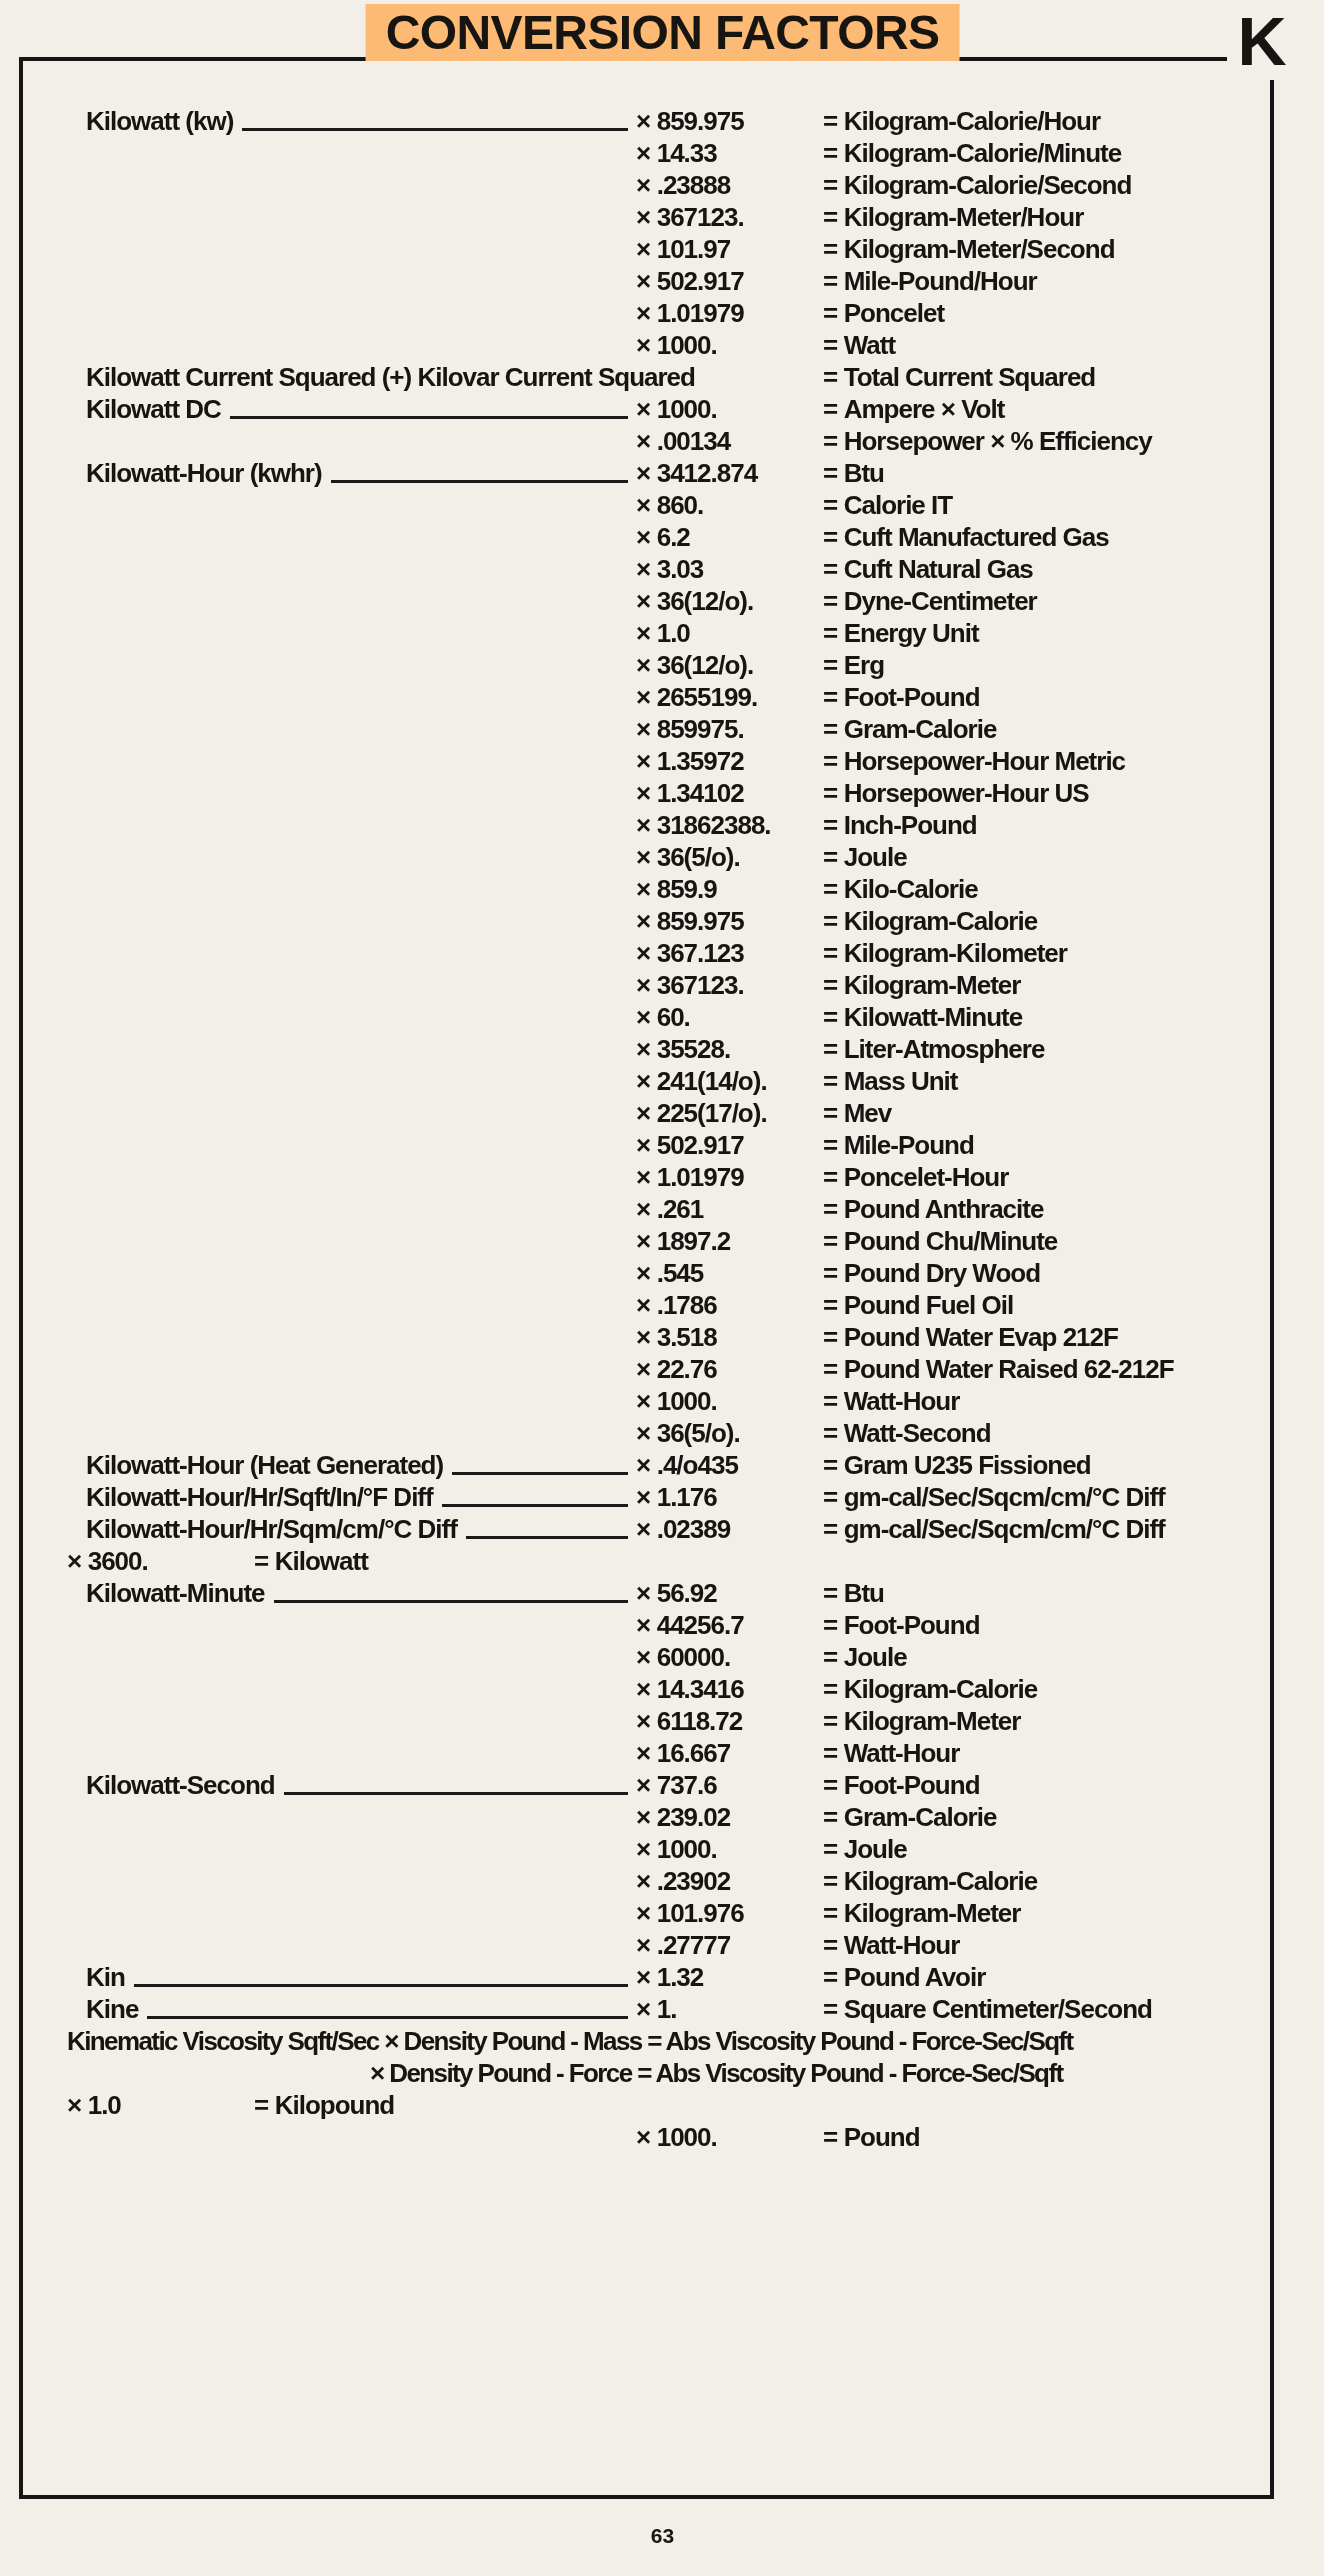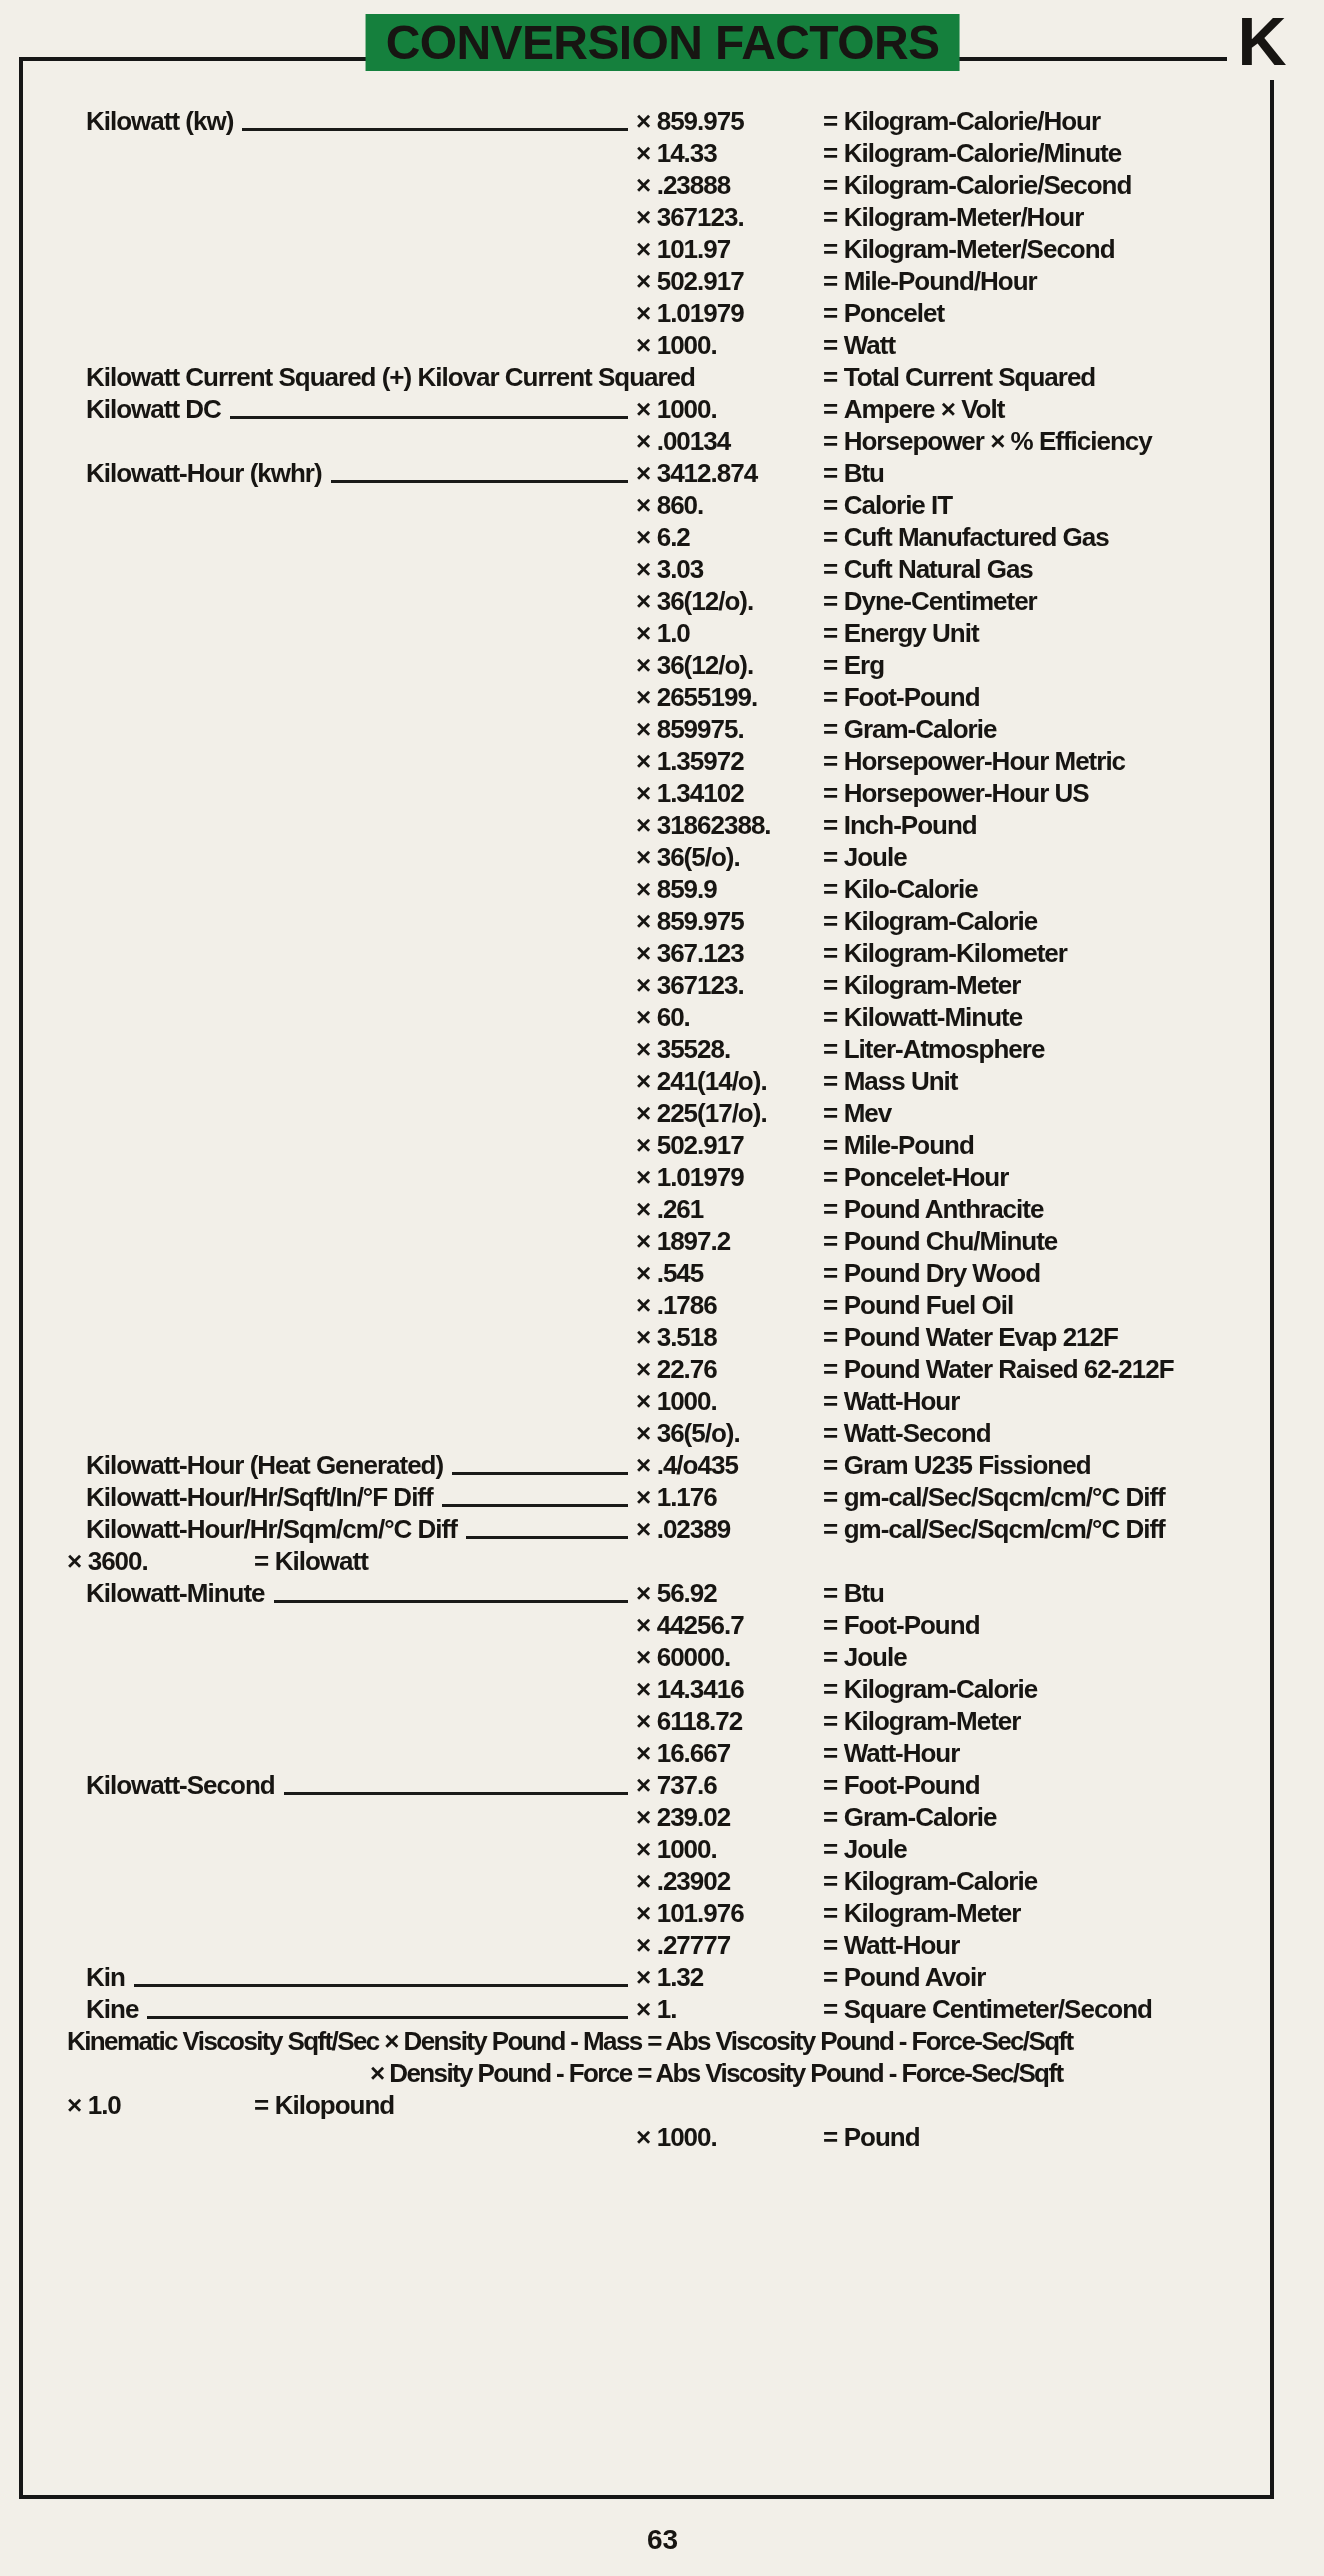--- a/index.html
+++ b/index.html
@@ -16,27 +16,27 @@
   .frame {
     position: absolute;
     left: 19.4px;
     top: 57px;
     width: 1247px;
     height: 2434px;
     border: 4.5px solid #161616;
   }
   .title {
     position: absolute;
-    top: 14px;
+    top: 4px;
     left: 50%;
     transform: translateX(-50%);
     font-size: 48px;
     line-height: 57px;
     letter-spacing: -0.6px;
-    background: #15803d;
+    background: #fdba74;
     padding: 0 20.6px;
     white-space: nowrap;
     z-index: 3;
   }
   .section-letter {
     position: absolute;
     top: 6.5px;
     right: 28px;
     font-size: 68px;
     line-height: 68px;
@@ -78,21 +78,21 @@
   .cell-factor { flex: 0 0 187px; }
   .cell-result { flex: 1 1 auto; }
   .full-text { letter-spacing: -1.6px; }
   .full-text.indent { padding-left: 303px; }
   .sym { padding-right: 6.5px; }
   .page-number {
     position: absolute;
     top: 2524px;
     left: 50%;
     transform: translateX(-50%);
-    font-size: 28px;
+    font-size: 21px;
     z-index: 2;
   }
 </style>
 </head>
 <body>
 
 <div class="title">CONVERSION FACTORS</div>
 <div class="section-letter">K</div>
 <div class="frame"></div>
 <div class="rows" id="rows">

